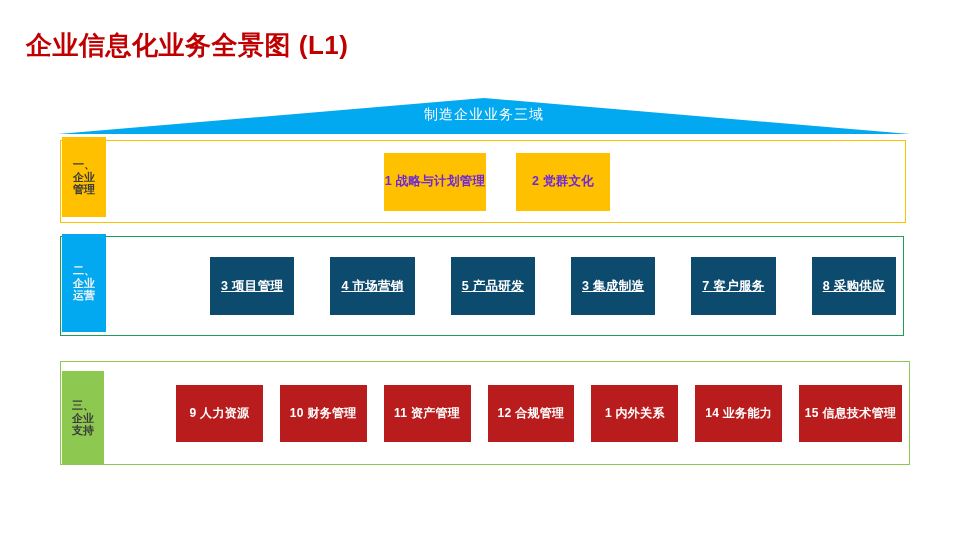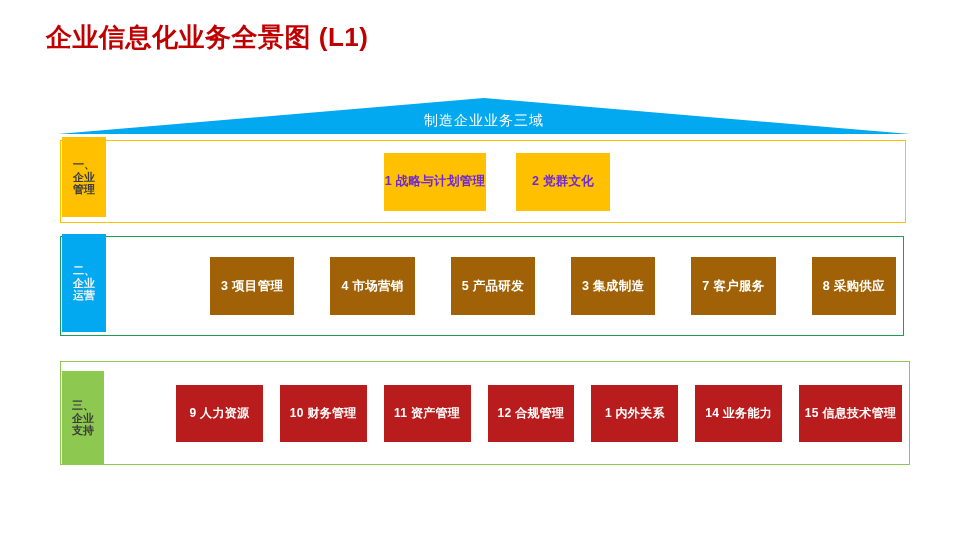--- a/index.html
+++ b/index.html
@@ -9,42 +9,41 @@
     background:#ffffff;
     font-family:"Liberation Sans","DejaVu Sans",sans-serif;
     overflow:hidden;
     position:relative;
   }
   .slide{position:relative;width:960px;height:540px;}
 
   
   .title{
     position:absolute;
-    left:26px;top:20px;
+    left:26px;top:28px;
     font-size:26px;
     font-weight:bold;
     color:#c00000;
     letter-spacing:0.5px;
     white-space:nowrap;
-    margin-left:20px;
   }
 
   
   .roof{
     position:absolute;
     left:58px;top:98px;
     width:852px;height:36px;
   }
   .roof svg{display:block;width:852px;height:36px;}
   .roof-label{
     position:absolute;
     left:0;top:0;
     width:852px;height:36px;
     display:flex;align-items:flex-end;justify-content:center;
-    padding-bottom:4px;
+    padding-bottom:10px;
     box-sizing:border-box;
     color:#ffffff;
     font-size:14px;
     letter-spacing:1px;
     pointer-events:none;
   }
 
   
   .row{
     position:absolute;
@@ -99,21 +98,21 @@
   #row1 .cards{left:58px;right:10px;gap:30px;justify-content:flex-start;padding-left:266px;}
   #row1 .card{background:#ffc000;color:#6d28d9;height:58px;}
   #row1 .card.c1{width:102px;}
   #row1 .card.c2{width:94px;}
 
   
   #row2{left:60px;top:236px;width:844px;height:100px;}
   #row2 .rowbox{border-color:#1f9d55;}
   #row2 .tab{left:2px;top:-2px;width:44px;height:98px;background:#03a9f0;color:#f4f4f4;}
   #row2 .cards{left:58px;right:8px;gap:36px;justify-content:flex-start;padding-left:92px;}
-  #row2 .card{background:#a16207;width:88px;height:58px;}
+  #row2 .card{background:#0c4a6e;width:88px;height:58px;text-decoration:underline;}
 
   
   #row3{left:60px;top:361px;width:850px;height:104px;}
   #row3 .rowbox{border-color:#8dc850;}
   #row3 .tab{left:2px;top:10px;width:42px;height:94px;background:#8dc850;color:#3b3b3b;}
   #row3 .cards{left:56px;right:8px;gap:17px;justify-content:flex-start;padding-left:60px;}
   #row3 .card{background:#b91c1c;height:57px;width:97px;font-size:12px;}
   #row3 .card.wide{width:115px;}
 </style>
 </head>

